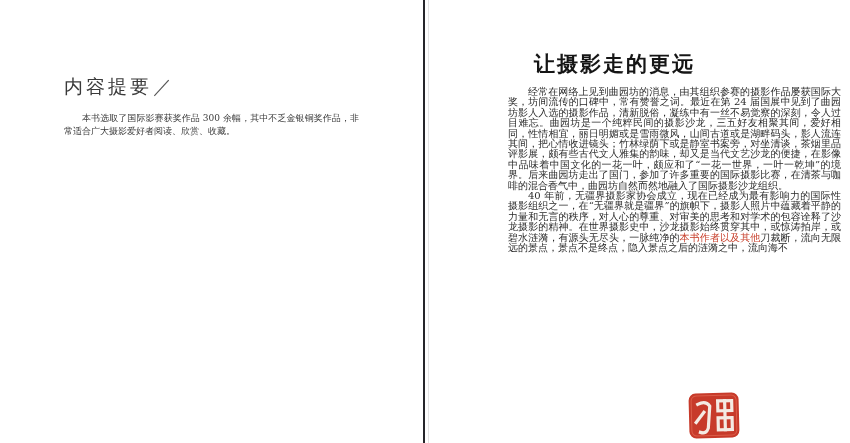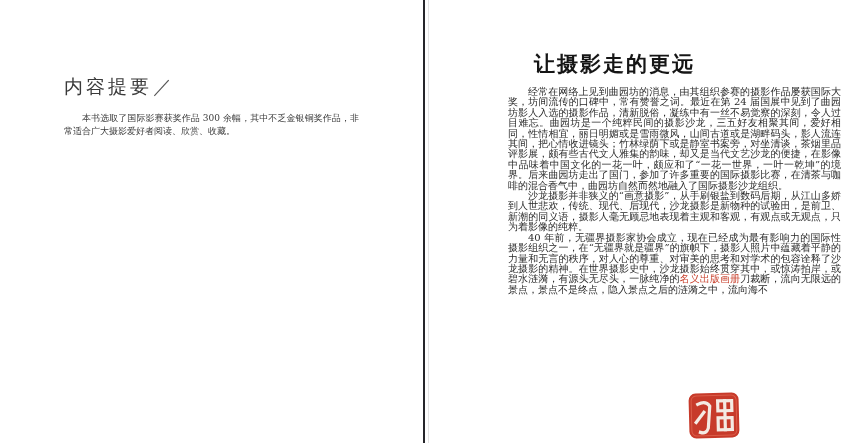--- a/index.html
+++ b/index.html
@@ -74,22 +74,21 @@
     </div>
   </div>
 
   <div class="gutter"></div>
   <div class="gutter-light"></div>
 
   <div class="right-page">
     <div class="right-title">让摄影走的更远</div>
     <div class="right-body">
       <p>经常在网络上见到曲园坊的消息，由其组织参赛的摄影作品屡获国际大奖，坊间流传的口碑中，常有赞誉之词。最近在第 24 届国展中见到了曲园坊影人入选的摄影作品，清新脱俗，凝练中有一丝不易觉察的深刻，令人过目难忘。曲园坊是一个纯粹民间的摄影沙龙，三五好友相聚其间，爱好相同，性情相宜，丽日明媚或是雪雨微风，山间古道或是湖畔码头，影人流连其间，把心情收进镜头；竹林绿荫下或是静室书案旁，对坐清谈，茶烟里品评影展，颇有些古代文人雅集的韵味，却又是当代文艺沙龙的便捷，在影像中品味着中国文化的一花一叶，颇应和了“一花一世界，一叶一乾坤”的境界。后来曲园坊走出了国门，参加了许多重要的国际摄影比赛，在清茶与咖啡的混合香气中，曲园坊自然而然地融入了国际摄影沙龙组织。</p>
-      <p>沙龙摄影并非狭义的“画意摄影”，从手刷银盐到数码后期，从江山多娇到人世悲欢，传统、现代、后现代，沙龙摄影是新物种的试验田，是前卫、新潮的同义语，摄影人毫无顾忌地表现着主观和客观，有观点或无观点，只为着影像的纯粹。</p>
-      <p><span>40 年前，无疆界摄影家协会成立，现在已经成为最有影响力的国际性摄影组织之一，在“无疆界就是疆界”的旗帜下，摄影人照片中蕴藏着平静的力量和无言的秩序，对人心的尊重、对审美的思考和对学术的包容诠释了沙龙摄影的精神。在世界摄影史中，沙龙摄影始终贯穿其中，或惊涛拍岸，或碧水涟漪，有源头无尽头，一脉纯净的</span><span class="red-run">名义出版画册</span><span>刀裁断，流向无限远的景点，景点不是终点，隐入景点之后的涟漪之中，流向海不</span></p>
+      <p><span>40 年前，无疆界摄影家协会成立，现在已经成为最有影响力的国际性摄影组织之一，在“无疆界就是疆界”的旗帜下，摄影人照片中蕴藏着平静的力量和无言的秩序，对人心的尊重、对审美的思考和对学术的包容诠释了沙龙摄影的精神。在世界摄影史中，沙龙摄影始终贯穿其中，或惊涛拍岸，或碧水涟漪，有源头无尽头，一脉纯净的</span><span class="red-run">本书作者以及其他</span><span>刀裁断，流向无限远的景点，景点不是终点，隐入景点之后的涟漪之中，流向海不</span></p>
     </div>
 
     <div class="seal">
       <svg viewBox="0 0 52 47" xmlns="http://www.w3.org/2000/svg">
         <rect x="1" y="1" width="50" height="45" rx="7" ry="7" fill="#c5301f"></rect>
         <rect x="3.5" y="3.5" width="45" height="40" rx="5" ry="5" fill="none" stroke="#d9543f" stroke-width="1"></rect>
 
         <g stroke="#f4e9e2" stroke-width="3.2" fill="none" stroke-linecap="square">
           <path d="M10 12 q8 -4 12 2 l-2 22 q-2 6 -8 4"></path>
           <path d="M16 20 l-8 10"></path>

